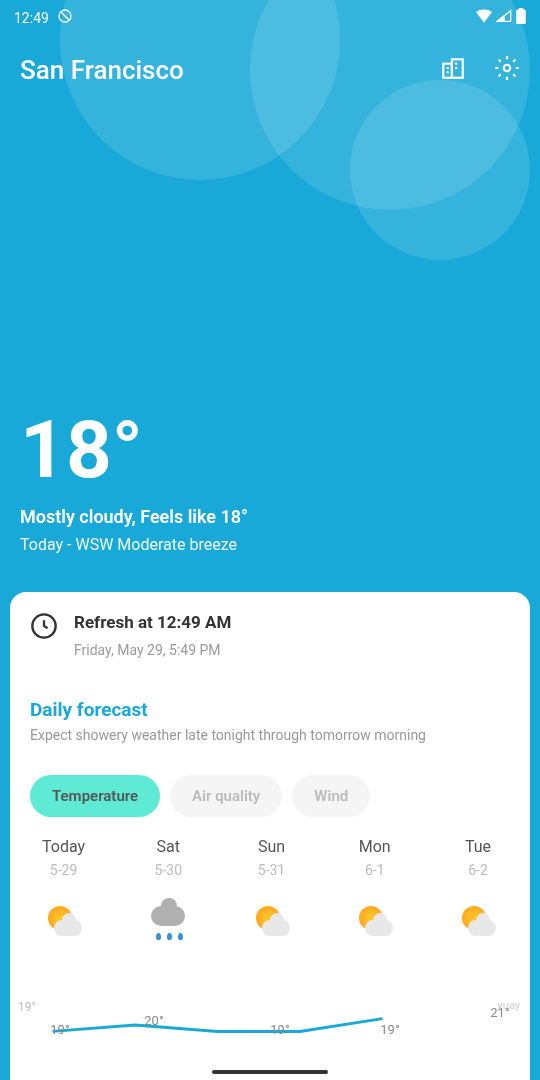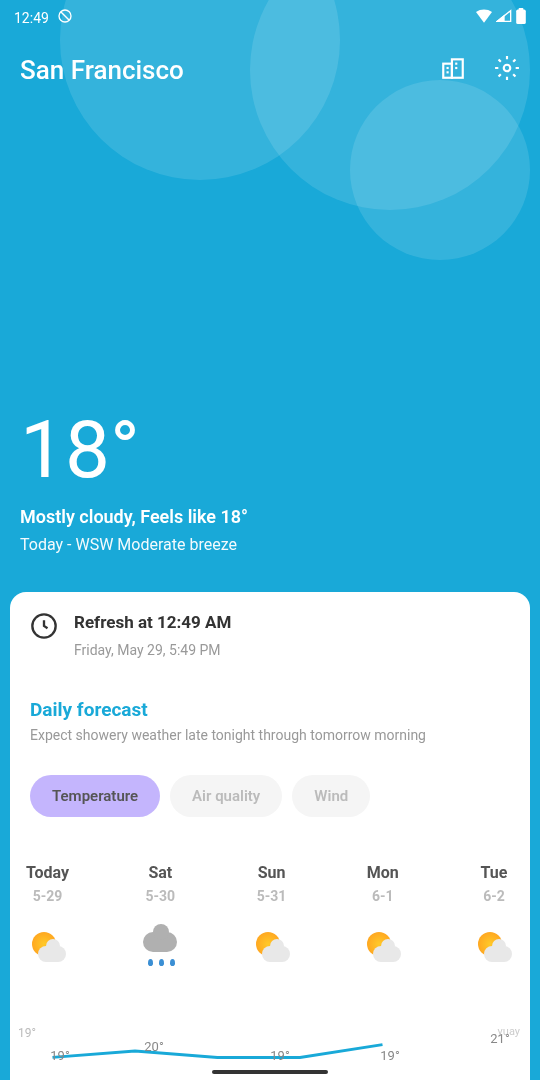--- a/index.html
+++ b/index.html
@@ -70,21 +70,21 @@
     }
     .current-weather {
       position: absolute;
       top: 410px;
       left: 20px;
       color: #fff;
       z-index: 2;
     }
     .temp {
       font-size: 80px;
-      font-weight: 400;
+      font-weight: 700;
       line-height: 1;
     }
     .description {
       font-size: 18px;
       font-weight: 600;
       margin-top: 16px;
     }
     .wind {
       font-size: 16px;
       font-weight: 400;
@@ -145,29 +145,28 @@
     .tab {
       padding: 12px 22px;
       border-radius: 24px;
       font-size: 15px;
       font-weight: 600;
       white-space: nowrap;
       background: #f5f5f5;
       color: #bbb;
     }
     .tab.active {
-      background: #c4b5fd;
+      background: #5eead4;
       color: #555;
     }
     .days {
       display: flex;
       justify-content: space-between;
-      padding: 0 16px;
-      margin-top: 46px;
-      font-weight: bold;
+      padding: 0 32px;
+      margin-top: 20px;
     }
     .day {
       display: flex;
       flex-direction: column;
       align-items: center;
       gap: 6px;
     }
     .day-name {
       font-size: 16px;
       color: #555;

